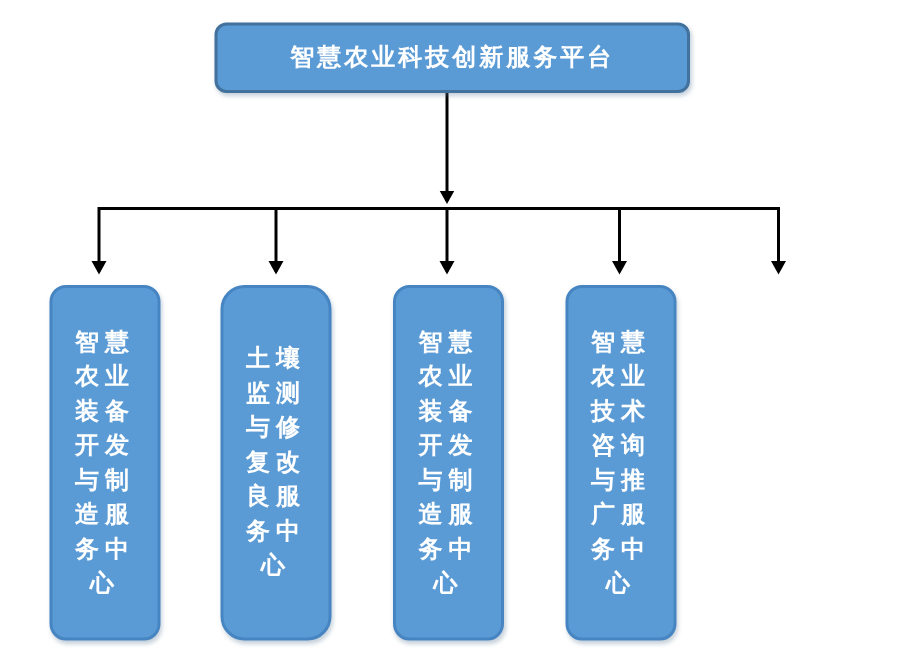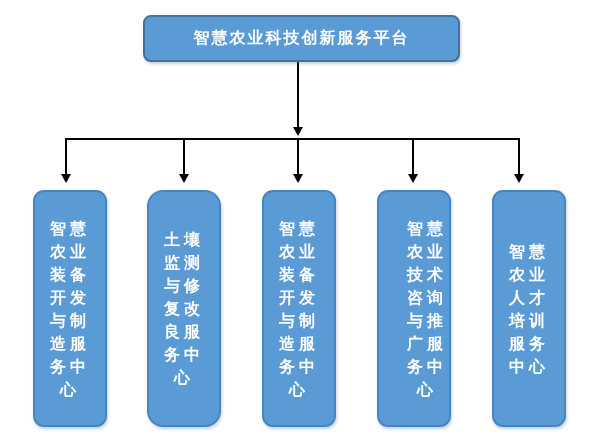--- a/index.html
+++ b/index.html
@@ -76,21 +76,21 @@
     font-weight: bold;
     line-height: 23px;
     letter-spacing: 4px;
     text-align: center;
     word-break: break-all;
     line-break: anywhere;
   }
   .c1 { left: 20px; margin-left: 13px; }
   .c2 { left: 147px; border-radius: 16px; }
   .c3 { left: 262px; }
-  .c4 { left: 377px; justify-content: flex-end; }
+  .c4 { left: 377px; }
   .c5 { left: 492px; }
 </style>
 </head>
 <body>
 
 <div class="canvas">
 
   <svg class="connectors" viewBox="0 0 600 444" xmlns="http://www.w3.org/2000/svg" aria-hidden="true">
     <defs>
       <marker id="arrow" markerWidth="10" markerHeight="12" refX="7" refY="6" orient="auto" markerUnits="userSpaceOnUse">
@@ -119,17 +119,14 @@
   </div>
 
   <div class="child-box c3">
     <span class="label">智慧农业装备开发与制造服务中心</span>
   </div>
 
   <div class="child-box c4">
     <span class="label">智慧农业技术咨询与推广服务中心</span>
   </div>
 
-  <div class="child-box c5">
-    <span class="label">智慧农业人才培训服务中心</span>
-  </div>
 
 </div>
 
 </body></html>

